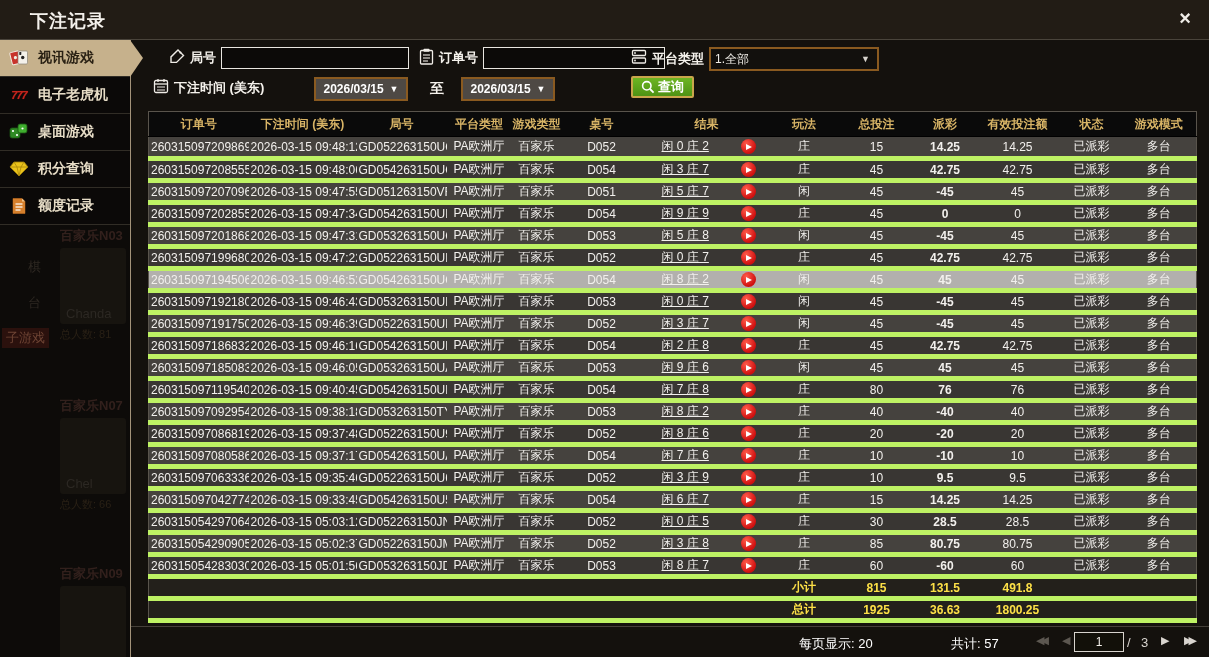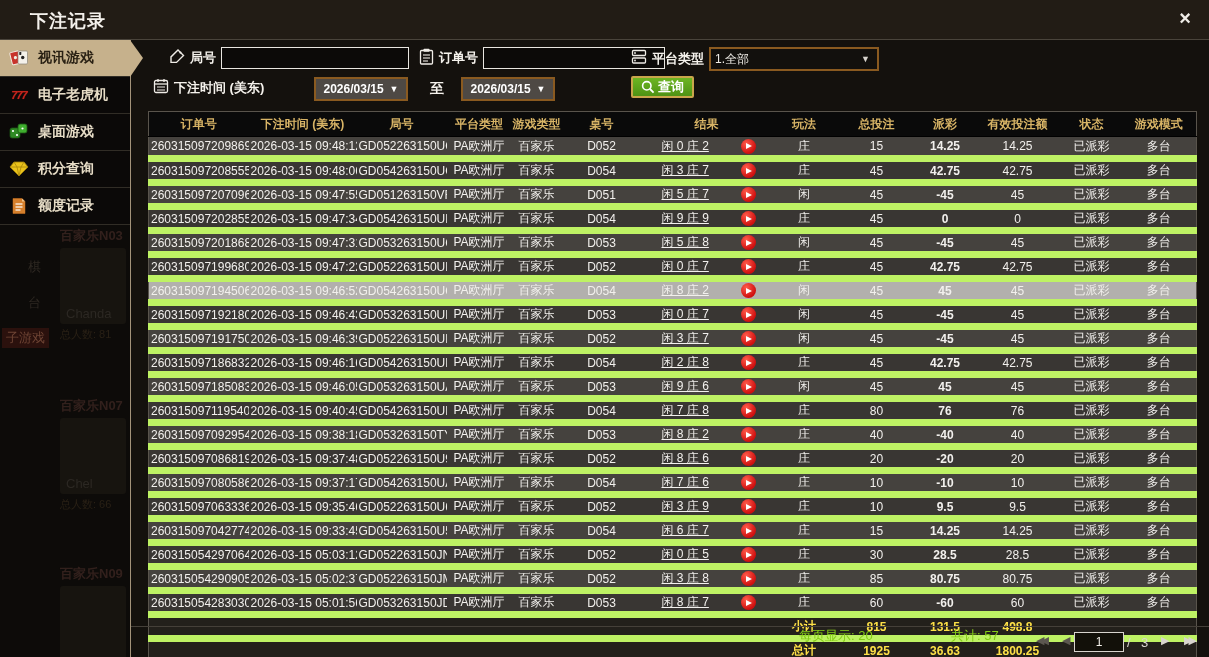--- a/index.html
+++ b/index.html
@@ -59,21 +59,21 @@
     color:#fff;font-size:13px;font-weight:bold;cursor:pointer;}
 
   
   .tblwrap{position:absolute;left:17px;top:71px;width:1048px;}
   table.rec{border-collapse:collapse;table-layout:fixed;width:1048px;
     border-left:1px solid #59544c;border-right:1px solid #59544c;border-top:1px solid #59544c;}
   table.rec th{height:22px;background:#0a0a0a;color:#d8b466;font-size:12px;font-weight:bold;
     border-bottom:1px solid #000;overflow:hidden;white-space:nowrap;}
   table.rec td{height:22px;color:#f2f0ed;font-size:12px;text-align:center;overflow:hidden;
     white-space:nowrap;padding:0 2px;box-sizing:border-box;}
-  table.rec tbody tr{border-bottom:7px solid #bef264;cursor:pointer;}
+  table.rec tbody tr{border-bottom:5px solid #bef264;cursor:pointer;}
   table.rec tbody tr:nth-child(odd){background:#45423e;}
   table.rec tbody tr:nth-child(even){background:#393633;}
   table.rec tbody tr.selected{background:#b2b0ad;}
   td.ta-l{text-align:left;padding-left:6px;}
   .c-win{color:#c02e2e;font-weight:bold;}
   .c-lose{color:#8cd500;font-weight:bold;}
   .c-even{color:#f2f0ed;font-weight:bold;}
   .c-status{color:#24dd24;}
   .result-td{padding:0;text-decoration:underline;}
   .result-flex{display:flex;align-items:center;justify-content:space-between;padding:0 14px 0 18px;}
@@ -82,21 +82,21 @@
   .play .tri{width:0;height:0;border-left:6px solid #fff;border-top:3.5px solid transparent;
     border-bottom:3.5px solid transparent;margin-left:2px;}
   tr.sumrow{background:#23201b !important;border-bottom:1px solid #12100d;}
   tr.sumrow td{color:#fde047;font-weight:bold;margin-top:8px;}
   tr.sumrow{cursor:default;}
   table.rec tr.sumrow:nth-child(odd),table.rec tr.sumrow:nth-child(even){background:#23201b;}
 
   
   .pfooter{position:absolute;left:0;bottom:0;width:100%;height:31px;border-top:1px solid #454039;
     box-sizing:border-box;z-index:6;}
-  .pfooter .ftxt{position:absolute;top:0;font-size:13px;color:#84cc16;}
+  .pfooter .ftxt{position:absolute;top:8px;font-size:13px;color:#ffffff;}
   .pg-btn{position:absolute;top:7px;font-size:11px;cursor:pointer;}
   .pg-dim{color:#5c5750;}
   .pg-lit{color:#d9d5cf;}
   .dbl{letter-spacing:-4px;padding-right:4px;}
   .pg-input{position:absolute;top:5px;width:44px;height:16px;background:#121009;border:1px solid #d8d4ce;
     color:#f2efe9;font-size:12px;text-align:center;outline:none;}
   .pg-sep{position:absolute;top:8px;font-size:13px;color:#d9d5cf;}
 </style>
 </head>
 <body>
@@ -751,21 +751,21 @@
               <td></td>
               <td></td>
               <td></td>
               <td></td>
               <td></td>
               <td></td>
               <td></td>
               <td>小计</td>
               <td>815</td>
               <td>131.5</td>
-              <td>498.8</td>
+              <td>491.8</td>
               <td></td>
               <td></td>
             </tr>
             <tr class="sumrow">
               <td></td>
               <td></td>
               <td></td>
               <td></td>
               <td></td>
               <td></td>

